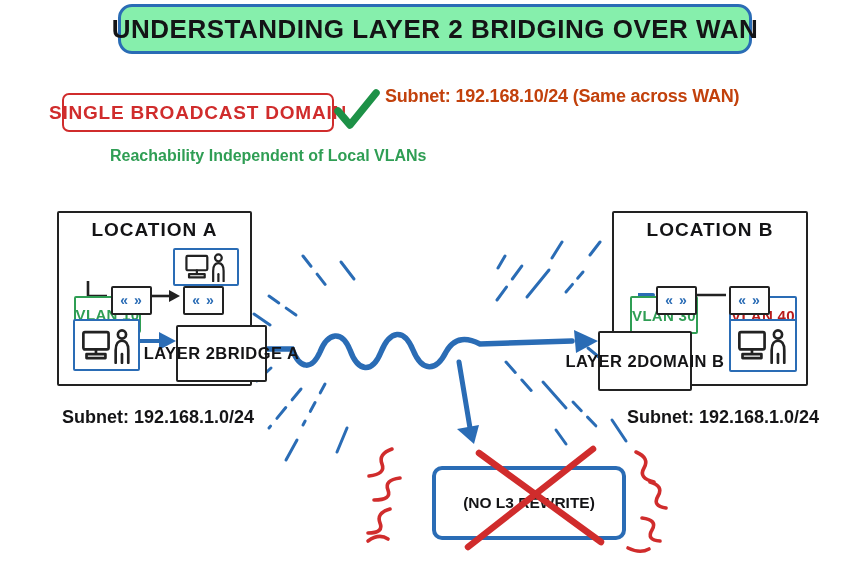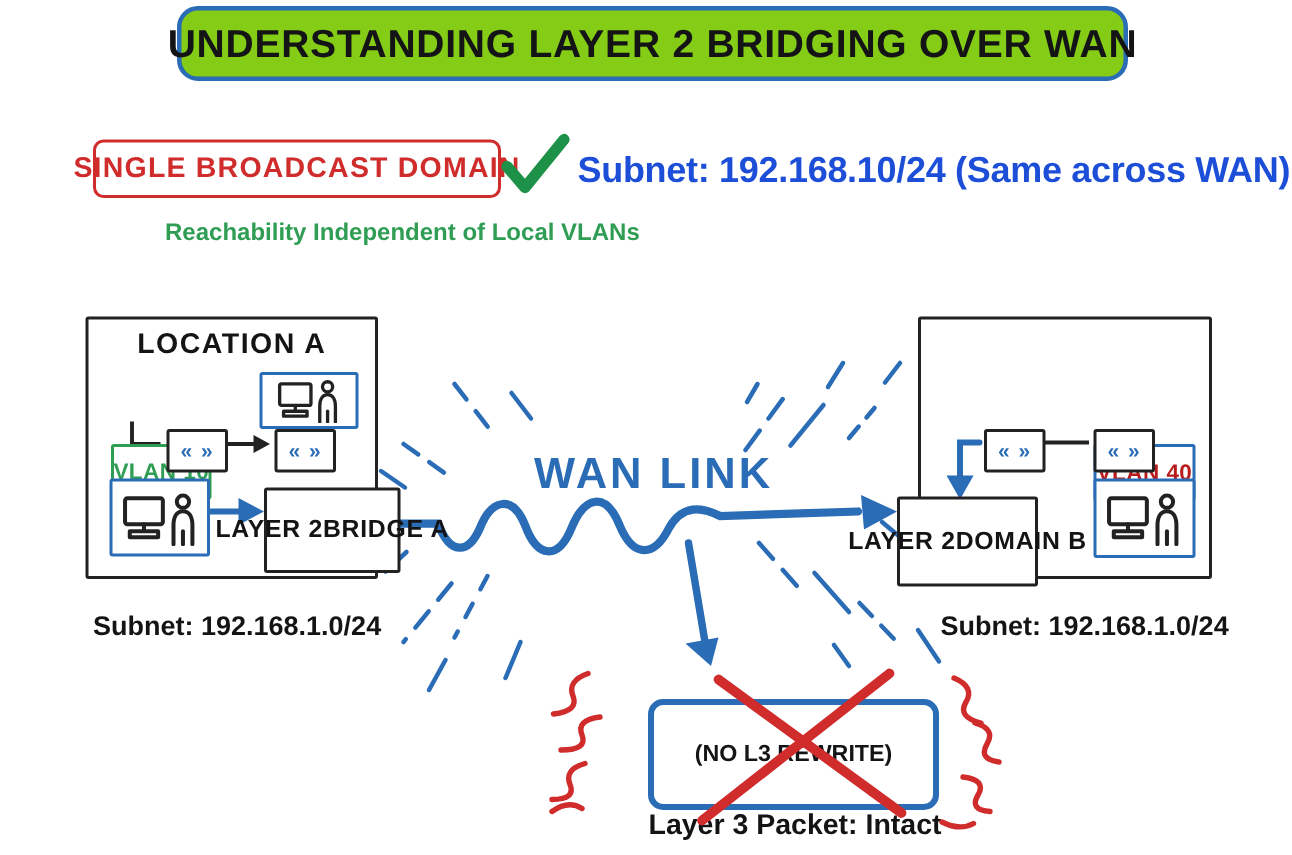--- a/index.html
+++ b/index.html
@@ -7,32 +7,32 @@
     position:relative;width:861px;height:570px;background:#ffffff;overflow:hidden;
     font-family:"Liberation Sans",sans-serif;font-weight:bold;color:#1c1c1e;
   }
   .abs{position:absolute;}
   svg.layer{position:absolute;left:0;top:0;width:861px;height:570px;}
   #underlay{z-index:1;}
   #overlay{z-index:6;pointer-events:none;}
 
   .title-box{
     left:118px;top:4px;width:628px;height:44px;z-index:2;
-    border:3.5px solid #2a6cb5;border-radius:14px;background:#84cc16;
+    border:3.5px solid #2a6cb5;border-radius:14px;background:#86efac;
     display:flex;align-items:center;justify-content:center;
     font-size:26px;letter-spacing:.5px;color:#141416;white-space:nowrap;
   }
   .badge-red{
     left:62px;top:93px;width:268px;height:35px;z-index:2;
     border:2.5px solid #d02c2c;border-radius:7px;background:#fff;color:#d02c2c;
     display:flex;align-items:center;justify-content:center;
     font-size:19px;letter-spacing:.8px;white-space:nowrap;
   }
   .check{left:333px;top:88px;width:48px;height:44px;z-index:2;}
-  .subnet-shared{left:385px;top:100px;z-index:2;font-size:24px;letter-spacing:-.2px;color:#1d4ed8;white-space:nowrap;}
+  .subnet-shared{left:385px;top:86px;z-index:2;font-size:18px;letter-spacing:-.2px;color:#c2410c;white-space:nowrap;}
   .reachability{left:110px;top:147px;z-index:2;font-size:16px;color:#2f9e54;white-space:nowrap;}
 
   .loc-box{
     z-index:2;border:2.5px solid #222;background:transparent;border-radius:2px;
   }
   .loc-title{position:absolute;left:0;right:0;top:6px;text-align:center;font-size:19px;letter-spacing:1px;color:#141416;}
   .vlan{
     position:absolute;display:flex;align-items:center;justify-content:center;
     font-size:15px;letter-spacing:.3px;background:#fff;border-radius:2px;white-space:nowrap;margin-top:47px;
   }
@@ -166,20 +166,24 @@
         </svg>
     </div>
   </div>
 
   <div class="abs bridge" style="left:176px;top:325px;width:87px;height:53px;">
     <span>LAYER 2</span>
     <span>BRIDGE A</span>
   </div>
 
   <div class="abs loc-box" style="left:612px;top:211px;width:192px;height:171px;">
+    <div class="loc-title">LOCATION B</div>
+    <div class="vlan green" style="left:16px;top:36px;width:64px;height:34px;">
+      <span>VLAN 30</span>
+    </div>
     <div class="vlan blue" style="left:115px;top:36px;width:64px;height:34px;">
       <span>VLAN 40</span>
     </div>
     <div class="switch" style="left:42px;top:73px;width:37px;height:23px;">
       <span>« »</span>
     </div>
     <div class="switch" style="left:115px;top:73px;width:37px;height:23px;">
       <span>« »</span>
     </div>
     <div class="pcbox" style="left:115px;top:106px;width:64px;height:49px;">
@@ -190,26 +194,24 @@
   </div>
 
   <div class="abs bridge" style="left:598px;top:331px;width:90px;height:56px;">
     <span>LAYER 2</span>
     <span>DOMAIN B</span>
   </div>
 
   <div class="abs subnet-label" style="left:62px;top:407px;">Subnet: 192.168.1.0/24</div>
   <div class="abs subnet-label" style="left:627px;top:407px;">Subnet: 192.168.1.0/24</div>
 
-  <div class="abs wan-label">WAN LINK</div>
 
   <div class="abs frame-box">
     <div class="frame-l2">(NO L3 REWRITE)</div>
   </div>
-  <div class="abs frame-caption">Layer 3 Packet: Intact</div>
 
   <svg id="overlay" class="layer">
     <g stroke="#d02c2c" stroke-width="3.6" stroke-linecap="round" fill="none">
       <path d="M392 449 q-14 5 -10 15 t-13 12"></path>
       <path d="M400 478 q-16 2 -12 12 t-14 10"></path>
       <path d="M390 509 q-14 4 -10 14 t-12 10"></path>
       <path d="M368 541 q11 -8 20 -2"></path>
       <path d="M636 452 q14 6 8 16 t10 14"></path>
       <path d="M650 482 q14 4 8 14 t8 12"></path>
       <path d="M642 518 q16 2 10 12 t8 11"></path>

